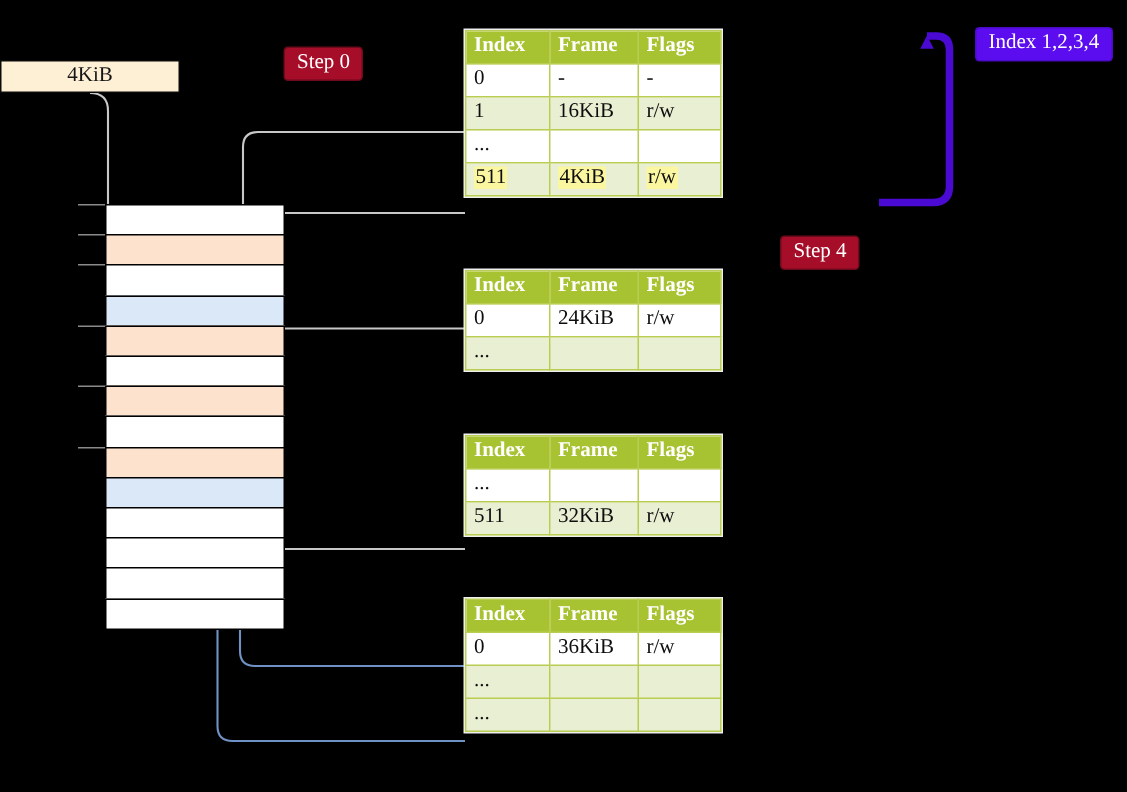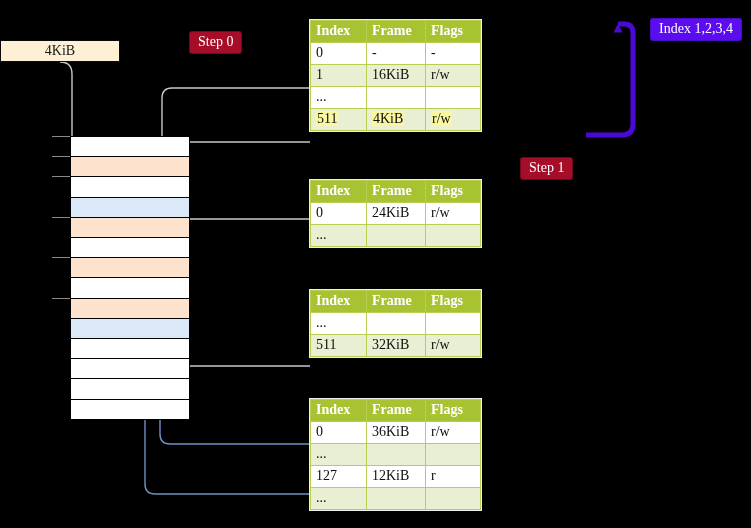--- a/index.html
+++ b/index.html
@@ -179,21 +179,21 @@
       <div class="memrow white" style="top: 222.2px; height: 21.2px;"></div>
       <div class="memrow white" style="top: 242.4px; height: 21.2px;"></div>
       <div class="memrow white" style="top: 262.6px; height: 21.2px;"></div>
     </div>
 
   <div class="badge badge-red" style="left:190px; top:32px;">Step 0</div>
 
 
   <div class="badge badge-violet" style="left:651px; top:19px;">Index 1,2,3,4</div>
 
-  <div class="badge badge-red" style="left:521px; top:158px;">Step 1</div>
+  <div class="badge badge-red" style="left:521px; top:158px;">Step 4</div>
 
   <table class="ptable" id="tbl-0" style="left:310px; top:20px;">
       <thead>
         <tr>
           <th class="col-index">Index</th>
           <th class="col-frame">Frame</th>
           <th class="col-flags">Flags</th>
         </tr>
       </thead>
       <tbody>
@@ -276,25 +276,20 @@
         <tr class="plain">
           <td class="col-index">0</td>
           <td class="col-frame">36KiB</td>
           <td class="col-flags">r/w</td>
         </tr>
         <tr class="alt">
           <td class="col-index">...</td>
           <td class="col-frame"></td>
           <td class="col-flags"></td>
         </tr>
-        <tr class="plain">
-          <td class="col-index">127</td>
-          <td class="col-frame">12KiB</td>
-          <td class="col-flags">r</td>
-        </tr>
         <tr class="alt">
           <td class="col-index">...</td>
           <td class="col-frame"></td>
           <td class="col-flags"></td>
         </tr>
       </tbody>
     </table>
 
 </div>
 

